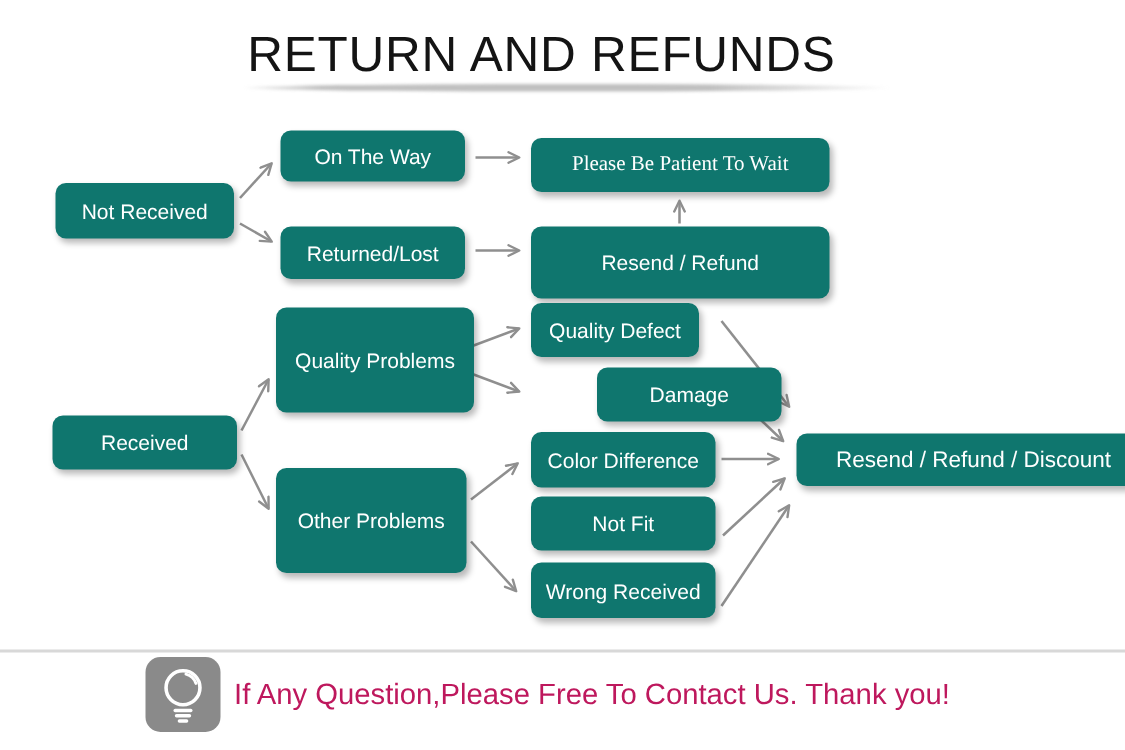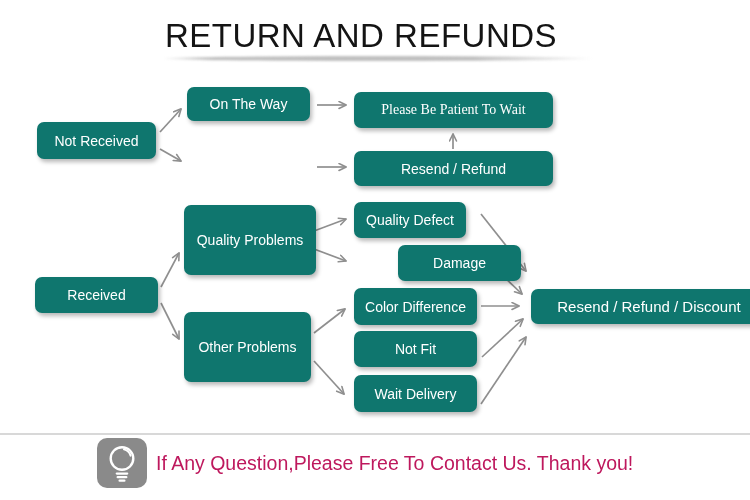--- a/index.html
+++ b/index.html
@@ -113,32 +113,33 @@
       <line x1="481" y1="214" x2="526" y2="271" marker-end="url(#arw)"></line>
       <line x1="483" y1="257" x2="522" y2="294" marker-end="url(#arw)"></line>
       <line x1="481" y1="306" x2="519" y2="306" marker-end="url(#arw)"></line>
       <line x1="482" y1="357" x2="523" y2="319" marker-end="url(#arw)"></line>
       <line x1="481" y1="404" x2="526" y2="337" marker-end="url(#arw)"></line>
     </g>
   </svg>
 
   <div class="node" style="left:37px;  top:122px; width:119px; height:37px;">Not Received</div>
   <div class="node" style="left:187px; top:87px;  width:123px; height:34px;">On The Way</div>
+  <div class="node" style="left:187px; top:151px; width:123px; height:35px;">Returned/Lost</div>
   <div class="node" style="left:354px; top:92px;  width:199px; height:36px;font-family:Liberation Serif, serif;">Please Be Patient To Wait</div>
-  <div class="node" style="left:354px; top:151px; width:199px; height:35px;">Resend / Refund</div>
+  <div class="node" style="left:354px; top:151px; width:199px; height:48px;">Resend / Refund</div>
 
   <div class="node" style="left:35px;  top:277px; width:123px; height:36px;text-align:right;">Received</div>
   <div class="node" style="left:184px; top:205px; width:132px; height:70px;">Quality Problems</div>
   <div class="node" style="left:184px; top:312px; width:127px; height:70px;">Other Problems</div>
 
   <div class="node" style="left:354px; top:202px; width:112px; height:36px;">Quality Defect</div>
   <div class="node" style="left:354px; top:245px; width:123px; height:36px;margin-left:44px;">Damage</div>
   <div class="node" style="left:354px; top:288px; width:123px; height:37px;">Color Difference</div>
   <div class="node" style="left:354px; top:331px; width:123px; height:36px;">Not Fit</div>
-  <div class="node" style="left:354px; top:375px; width:123px; height:37px;">Wait Delivery</div>
+  <div class="node" style="left:354px; top:375px; width:123px; height:37px;">Wrong Received</div>
 
   <div class="node" style="left:531px; top:289px; width:236px; height:35px; font-size:15px;">Resend / Refund / Discount</div>
 
   <div class="footer-divider"></div>
   <div class="footer-icon-box">
     <svg width="50" height="50" viewBox="0 0 50 50">
       <g stroke="#ffffff" fill="none" stroke-linecap="round">
         <circle cx="25" cy="20.5" r="11.3" stroke-width="2.4"></circle>
         <path d="M 27,11.4 A 9.3,9.3 0 0 1 33.6,17.6" stroke-width="2"></path>
         <line x1="19.8" y1="35.6" x2="30.2" y2="35.6" stroke-width="2.3"></line>

